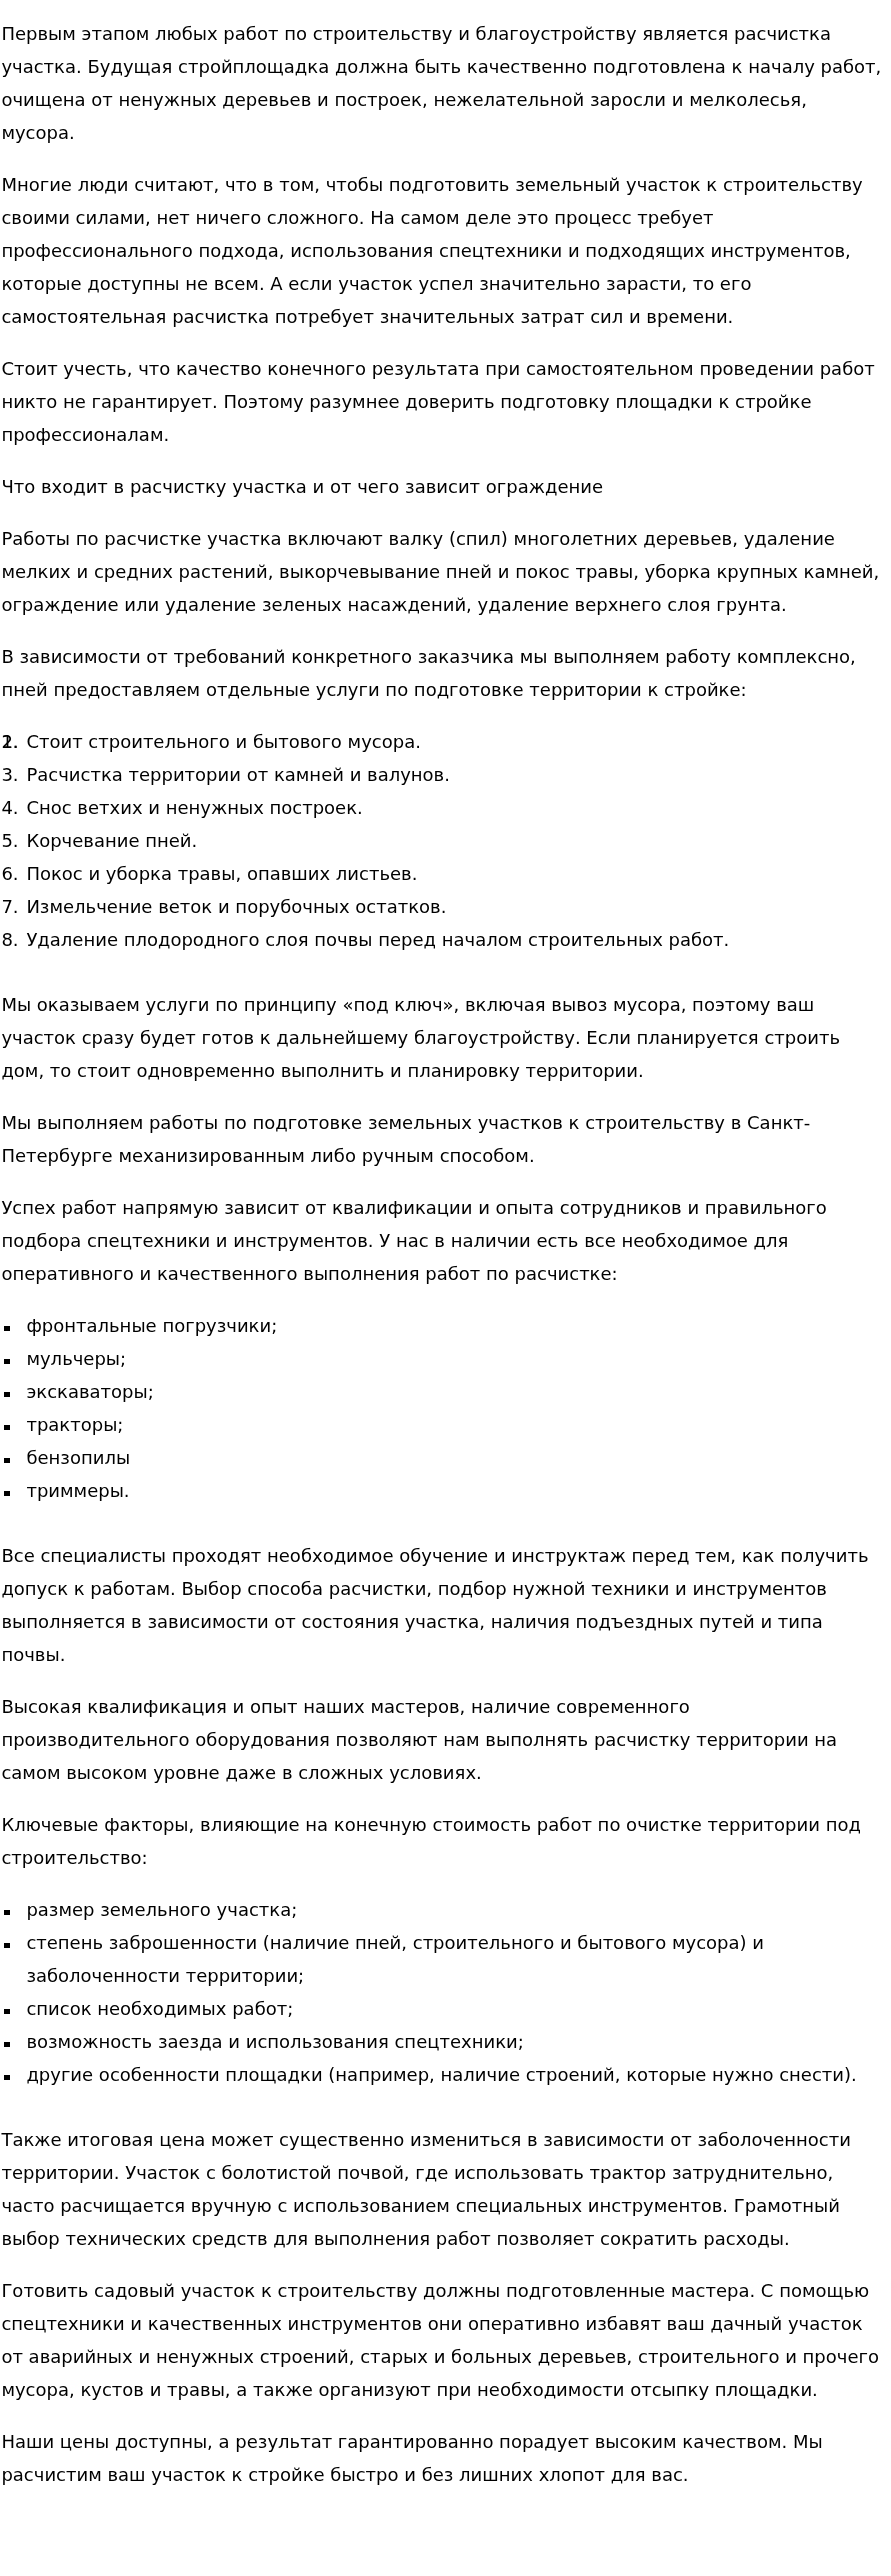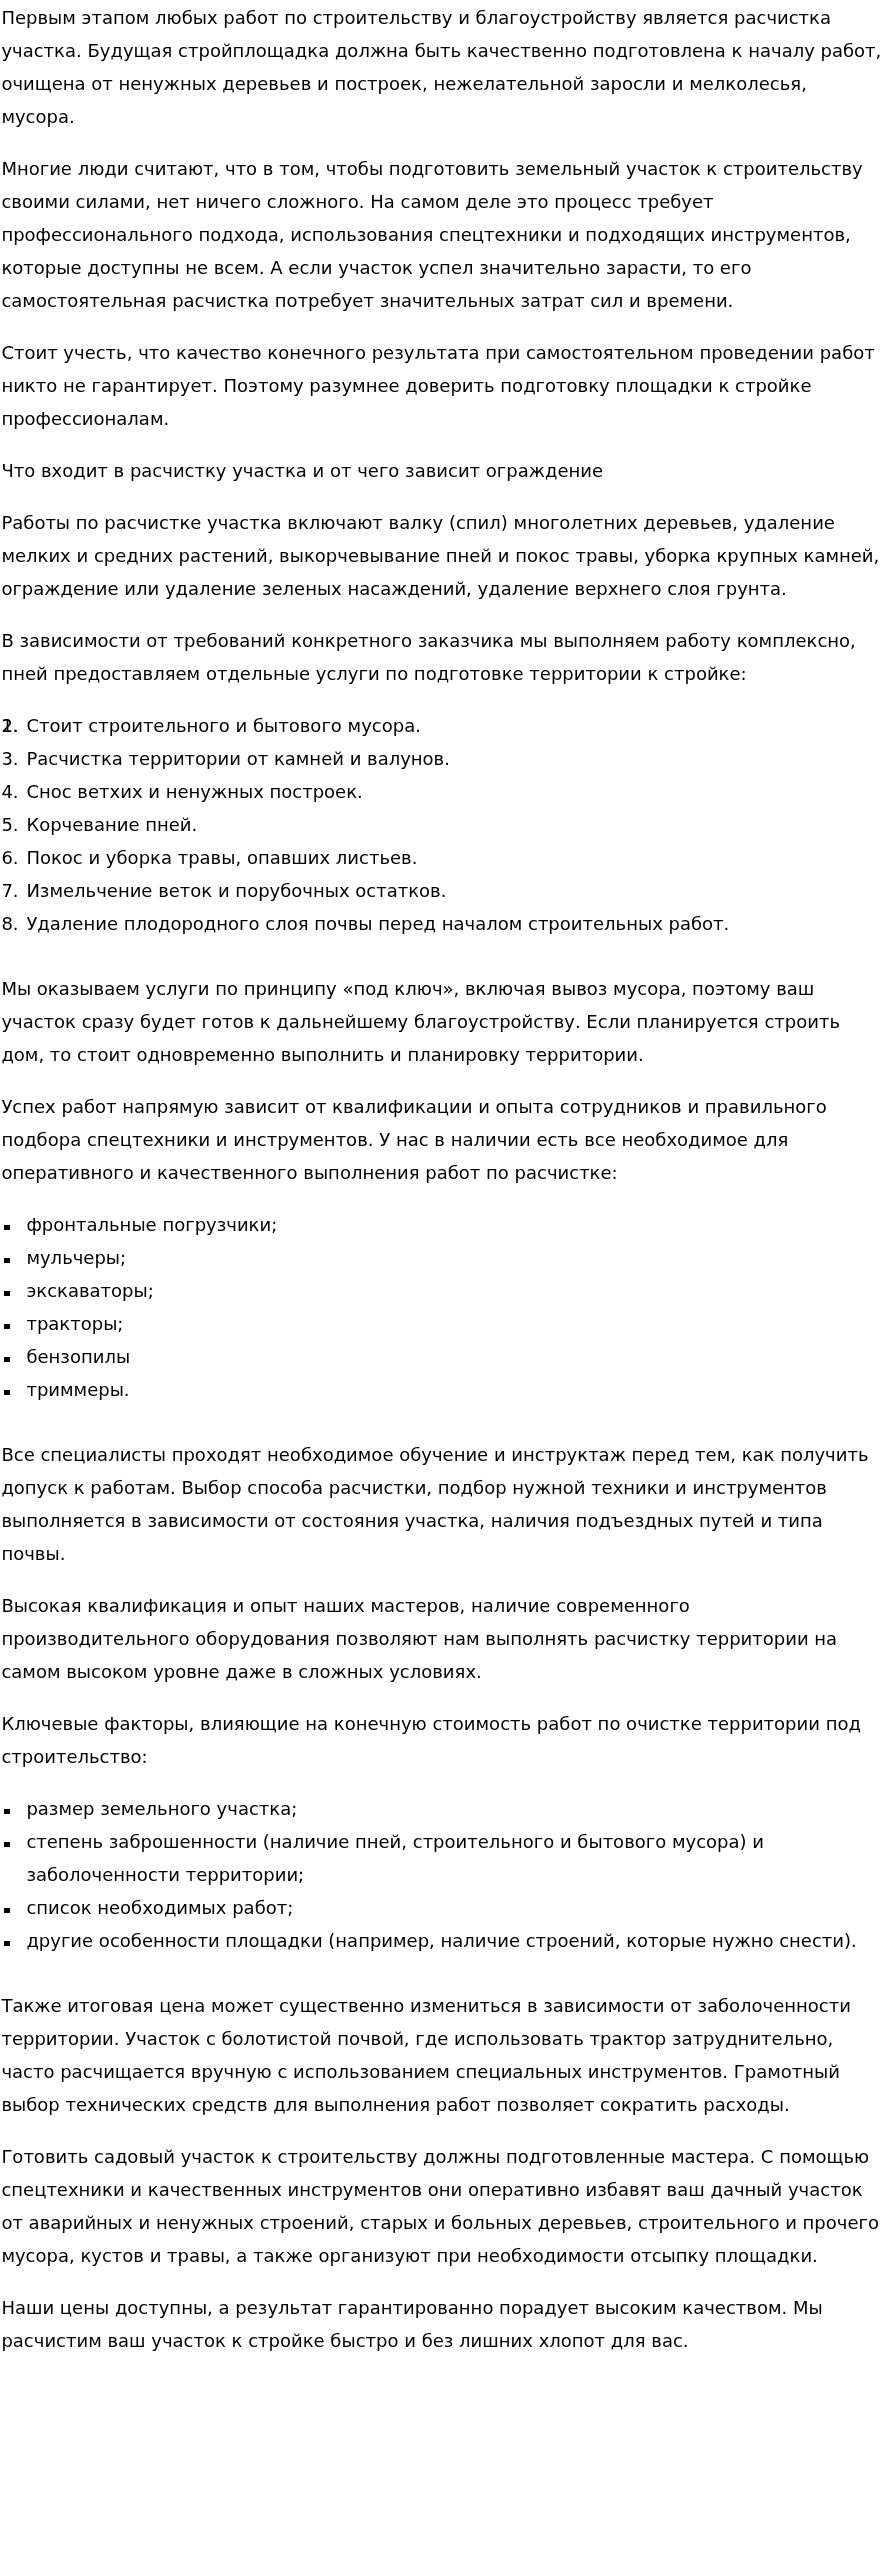--- a/index.html
+++ b/index.html
@@ -11,21 +11,21 @@
     color: #000000;
     font-family: "DejaVu Sans", "Liberation Sans", sans-serif;
     font-size: 18px;
     line-height: 33px;
     font-weight: 400;
     padding: 0.7px 8.4px 0 1.4px;
     overflow: hidden;
     -webkit-font-smoothing: antialiased;
   }
   p, h2 {
-    margin: 0 0 19px 0;
+    margin: 16px 0 19px 0;
     font-size: 18px;
     font-weight: 400;
     line-height: 33px;
   }
   ol.doc-list, ul.doc-list {
     list-style: none;
     margin: 14px 0 32px 0;
     padding: 0 0 0 25px;
   }
   ol.doc-list li, ul.doc-list li {
@@ -70,20 +70,21 @@
     <li><span class="num-marker">3.</span><span>Расчистка территории от камней и валунов.</span></li>
     <li><span class="num-marker">4.</span><span>Снос ветхих и ненужных построек.</span></li>
     <li><span class="num-marker">5.</span><span>Корчевание пней.</span></li>
     <li><span class="num-marker">6.</span><span>Покос и уборка травы, опавших листьев.</span></li>
     <li><span class="num-marker">7.</span><span>Измельчение веток и порубочных остатков.</span></li>
     <li><span class="num-marker">8.</span><span>Удаление плодородного слоя почвы перед началом строительных работ.</span></li>
   </ol>
 
   <p>Мы оказываем услуги по принципу «под ключ», включая вывоз мусора, поэтому ваш участок сразу будет готов к дальнейшему благоустройству. Если планируется строить дом, то стоит одновременно выполнить и планировку территории.</p>
 
+  <p>Мы выполняем работы по подготовке земельных участков к строительству в Санкт-Петербурге механизированным либо ручным способом.</p>
 
   <p>Успех работ напрямую зависит от квалификации и опыта сотрудников и правильного подбора спецтехники и инструментов. У нас в наличии есть все необходимое для оперативного и качественного выполнения работ по расчистке:</p>
 
   <ul class="doc-list">
     <li><span class="sq-marker"></span><span>фронтальные погрузчики;</span></li>
     <li><span class="sq-marker"></span><span>мульчеры;</span></li>
     <li><span class="sq-marker"></span><span>экскаваторы;</span></li>
     <li><span class="sq-marker"></span><span>тракторы;</span></li>
     <li><span class="sq-marker"></span><span>бензопилы</span></li>
     <li><span class="sq-marker"></span><span>триммеры.</span></li>
@@ -92,21 +93,21 @@
   <p>Все специалисты проходят необходимое обучение и инструктаж перед тем, как получить допуск к работам. Выбор способа расчистки, подбор нужной техники и инструментов выполняется в зависимости от состояния участка, наличия подъездных путей и типа почвы.</p>
 
   <p>Высокая квалификация и опыт наших мастеров, наличие современного производительного оборудования позволяют нам выполнять расчистку территории на самом высоком уровне даже в сложных условиях.</p>
 
   <p>Ключевые факторы, влияющие на конечную стоимость работ по очистке территории под строительство:</p>
 
   <ul class="doc-list">
     <li><span class="sq-marker"></span><span>размер земельного участка;</span></li>
     <li><span class="sq-marker"></span><span>степень заброшенности (наличие пней, строительного и бытового мусора) и заболоченности территории;</span></li>
     <li><span class="sq-marker"></span><span>список необходимых работ;</span></li>
-    <li><span class="sq-marker"></span></li>
+    <li><span class="sq-marker"></span><span>возможность заезда и использования спецтехники;</span></li>
     <li><span class="sq-marker"></span><span>другие особенности площадки (например, наличие строений, которые нужно снести).</span></li>
   </ul>
 
   <p>Также итоговая цена может существенно измениться в зависимости от заболоченности территории. Участок с болотистой почвой, где использовать трактор затруднительно, часто расчищается вручную с использованием специальных инструментов. Грамотный выбор технических средств для выполнения работ позволяет сократить расходы.</p>
 
   <p>Готовить садовый участок к строительству должны подготовленные мастера. С помощью спецтехники и качественных инструментов они оперативно избавят ваш дачный участок от аварийных и ненужных строений, старых и больных деревьев, строительного и прочего мусора, кустов и травы, а также организуют при необходимости отсыпку площадки.</p>
 
   <p>Наши цены доступны, а результат гарантированно порадует высоким качеством. Мы расчистим ваш участок к стройке быстро и без лишних хлопот для вас.</p>
 
 </article>

